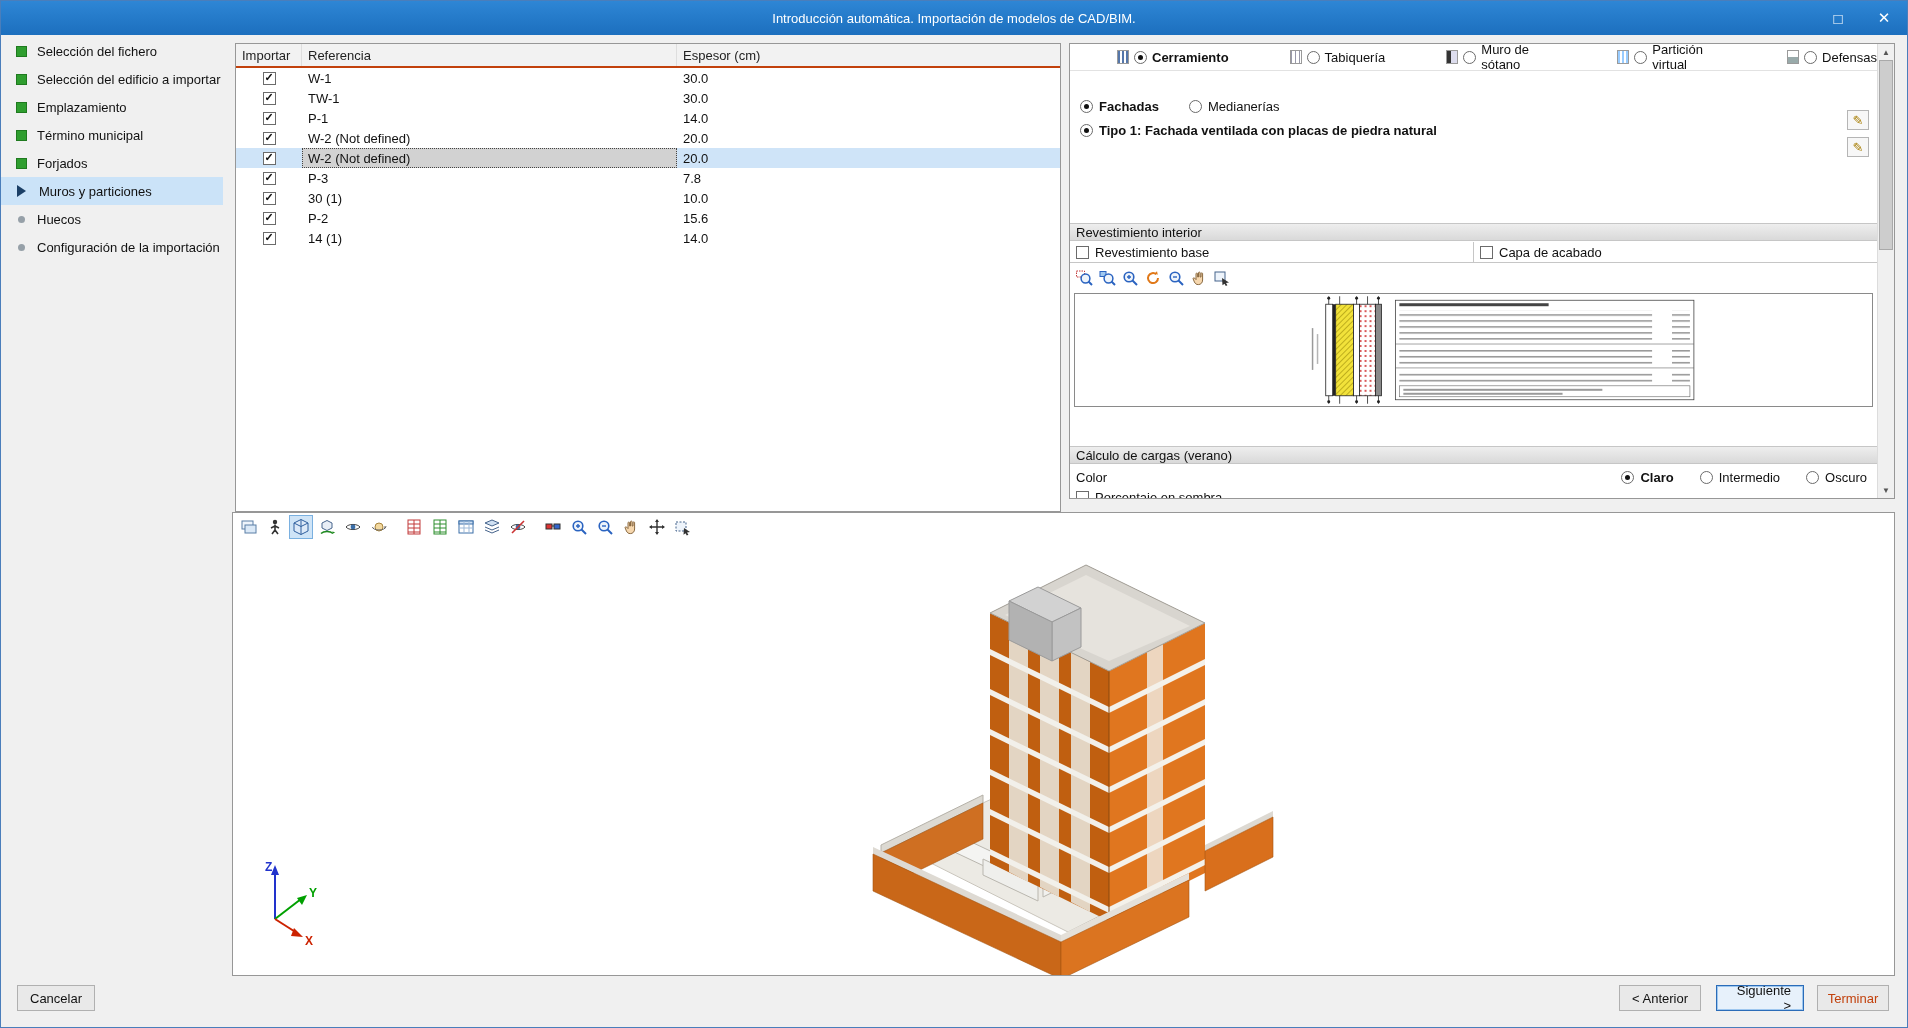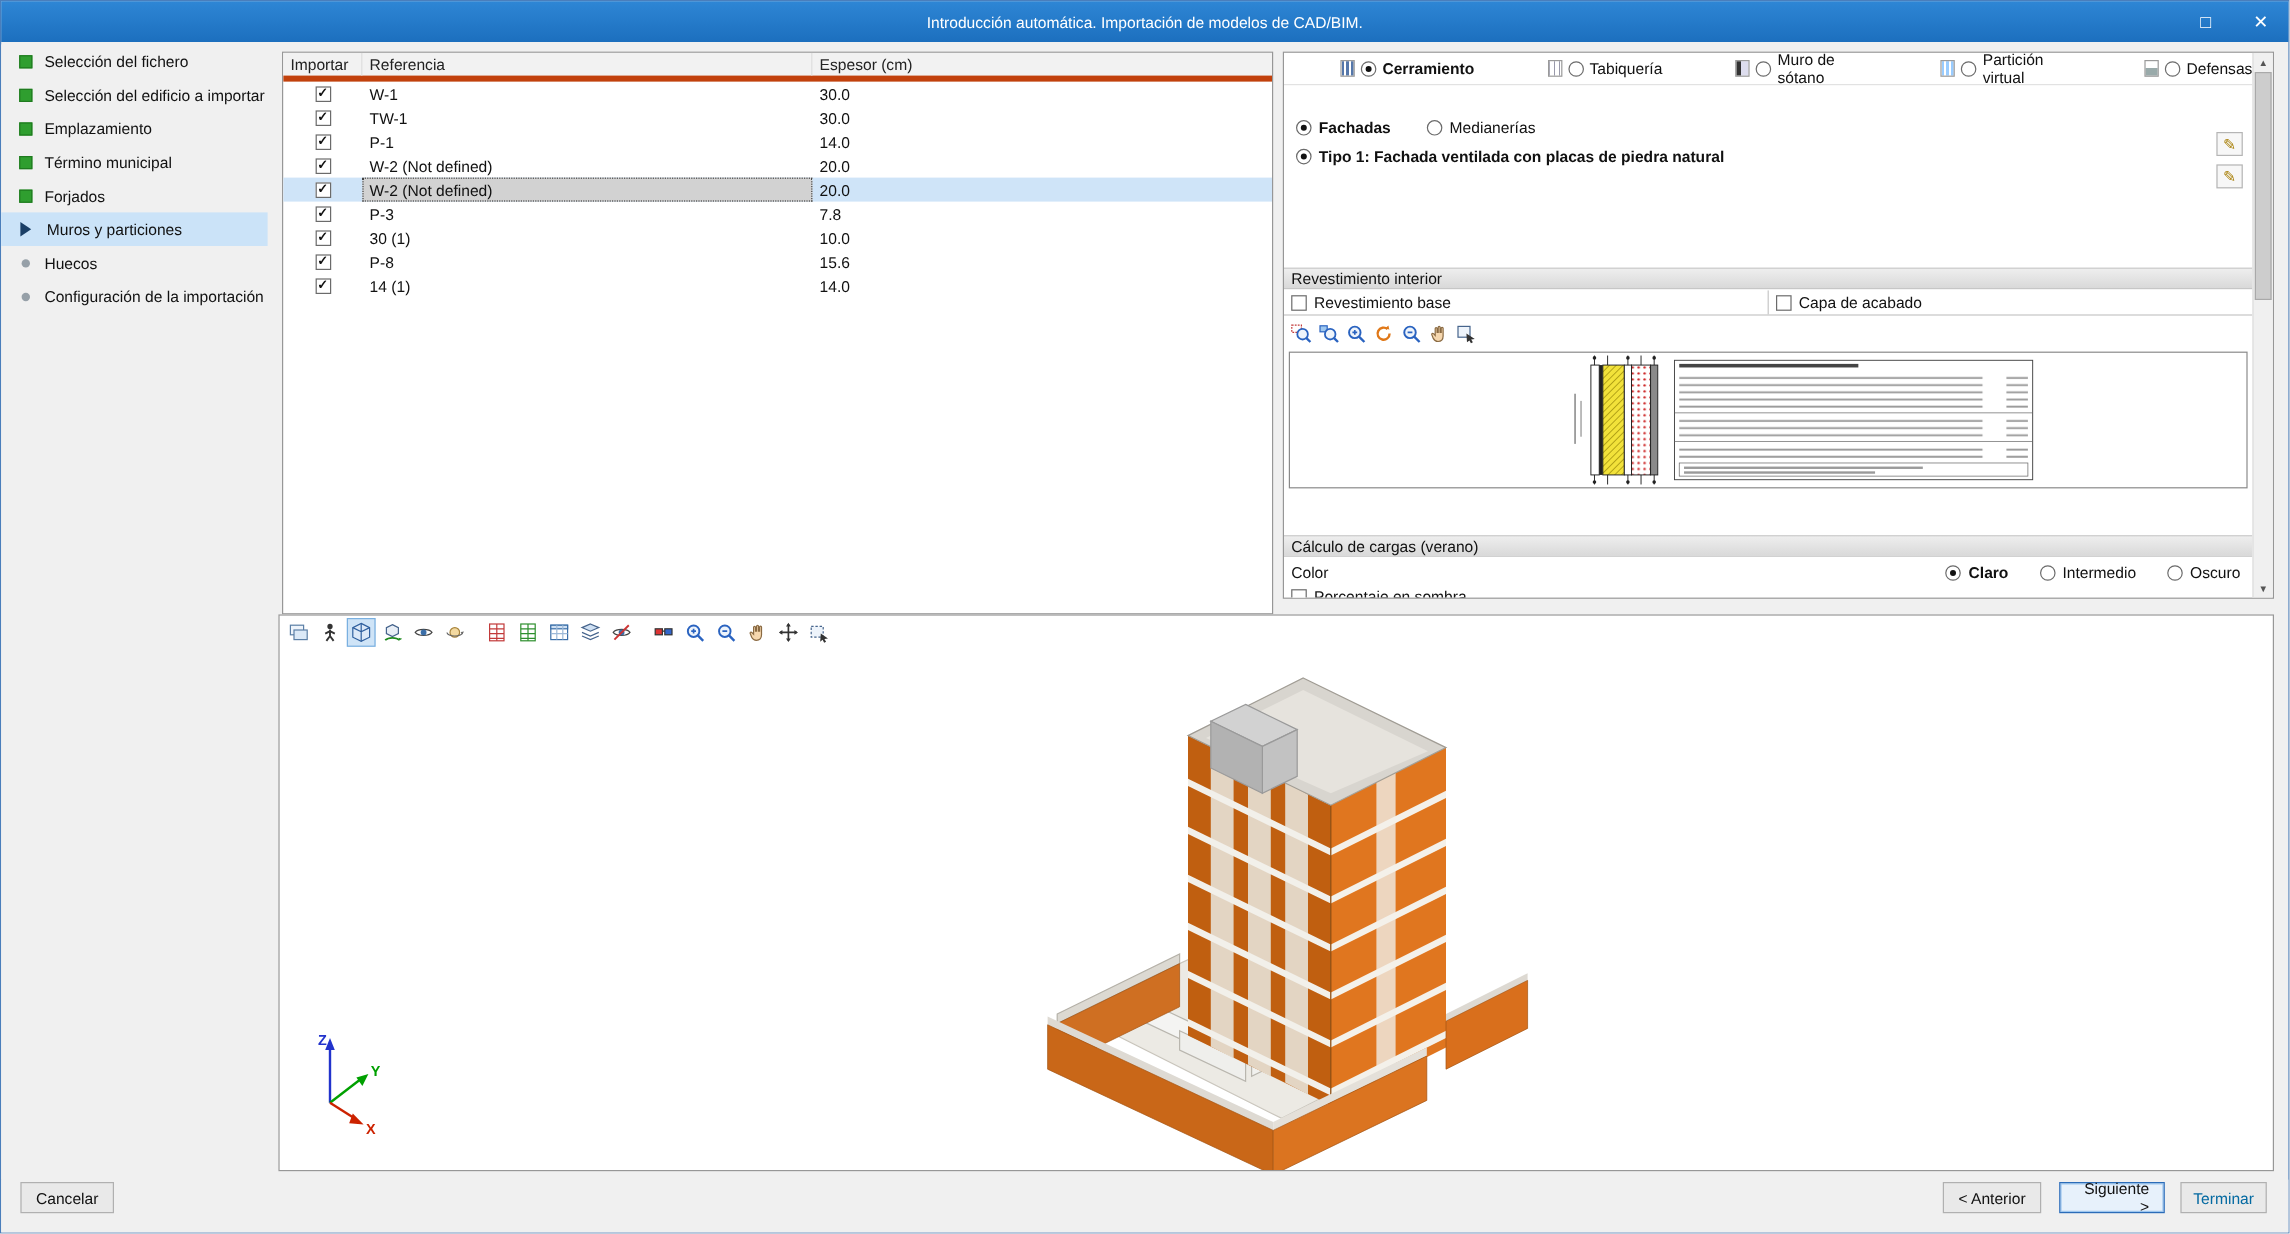--- a/index.html
+++ b/index.html
@@ -18,21 +18,21 @@
   .sidebar { position:absolute; top:36px; left:0; width:222px; bottom:44px; background:#f0f0f0; }
   .sitem { height:28px; display:flex; align-items:center; gap:9px; padding-left:13px; cursor:default; }
   .sitem.cur { background:#cbe3f8;gap:11px; }
   .mark { width:14px; display:flex; justify-content:center; align-items:center; flex:none; }
   .bullet { width:11px; height:11px; background:#2f9e2f; border:1px solid #1f7a1f; }
   .arrow { width:0; height:0; border-left:9px solid #1b3f66; border-top:6px solid transparent; border-bottom:6px solid transparent; }
   .pdot { width:7px; height:7px; border-radius:50%; background:#96a0a8; }
 
   
   .tablepanel { position:absolute; left:234px; top:42px; width:826px; height:469px; background:#fff; border:1px solid #979797; overflow:hidden; }
-  .thead { display:grid; grid-template-columns:66px 375px 1fr; height:24px; background:#f2f2f2; border-bottom:5px solid #c2410c; }
+  .thead { display:grid; grid-template-columns:66px 375px 1fr; height:24px; background:#f2f2f2; border-bottom:2px solid #c2410c; }
   .th { display:flex; align-items:center; padding-left:6px; border-right:1px solid #dedede; color:#222; }
   .th:last-child { border-right:none; }
   .trow { display:grid; grid-template-columns:66px 375px 1fr; height:20px; }
   .tc { display:flex; align-items:center; padding-left:6px; overflow:hidden; white-space:nowrap; }
   .tc.c1 { justify-content:center; padding-left:0; }
   .trow.sel { background:#cfe4f8; }
   .trow.sel .c2 { background:#d2d2d2; outline:1px dotted #444; outline-offset:-1px; }
 
   
   .cb { width:13px; height:13px; border:1px solid #6b6b6b; background:#fff; display:inline-flex; align-items:center; justify-content:center; flex:none; }
@@ -85,21 +85,21 @@
   .canvas { position:absolute; left:0; top:28px; right:0; bottom:0; overflow:hidden; }
   .bsvg { position:absolute; left:620px; top:8px; }
   .axis { position:absolute; left:20px; bottom:28px; }
 
   
   .footer { position:absolute; left:0; right:0; bottom:0; height:44px; background:#f0f0f0; }
   .btn { position:absolute; top:2px; height:26px; border:1px solid #b0b0b0; background:#e9e9e9; display:flex; align-items:center; justify-content:center; padding:0 12px; cursor:default; }
   #btn-cancel { left:16px; min-width:62px; }
   #btn-prev { right:206px; width:82px; }
   #btn-next { right:103px; width:88px; border:1px solid #2b6cb8; background:#e7f1fb; box-shadow:inset 0 0 0 1px #9ec7ef;text-align:right; }
-  #btn-finish { right:18px; width:72px; color:#0369a1; }
+  #btn-finish { right:18px; width:72px; color:#c2410c; }
 </style>
 </head>
 <body>
 
 <div class="window">
 
   <div class="titlebar">
     <div class="title">Introducción automática. Importación de modelos de CAD/BIM.</div>
     <div class="wctl">
       <div class="wbtn">□</div>
@@ -210,21 +210,21 @@
         <div class="tc c1">
           <span class="cb on"></span>
         </div>
         <div class="tc c2">30 (1)</div>
         <div class="tc c3">10.0</div>
       </div>
     <div class="trow">
         <div class="tc c1">
           <span class="cb on"></span>
         </div>
-        <div class="tc c2">P-8</div>
+        <div class="tc c2">P-2</div>
         <div class="tc c3">15.6</div>
       </div>
     <div class="trow">
         <div class="tc c1">
           <span class="cb on"></span>
         </div>
         <div class="tc c2">14 (1)</div>
         <div class="tc c3">14.0</div>
       </div>
   </div>

